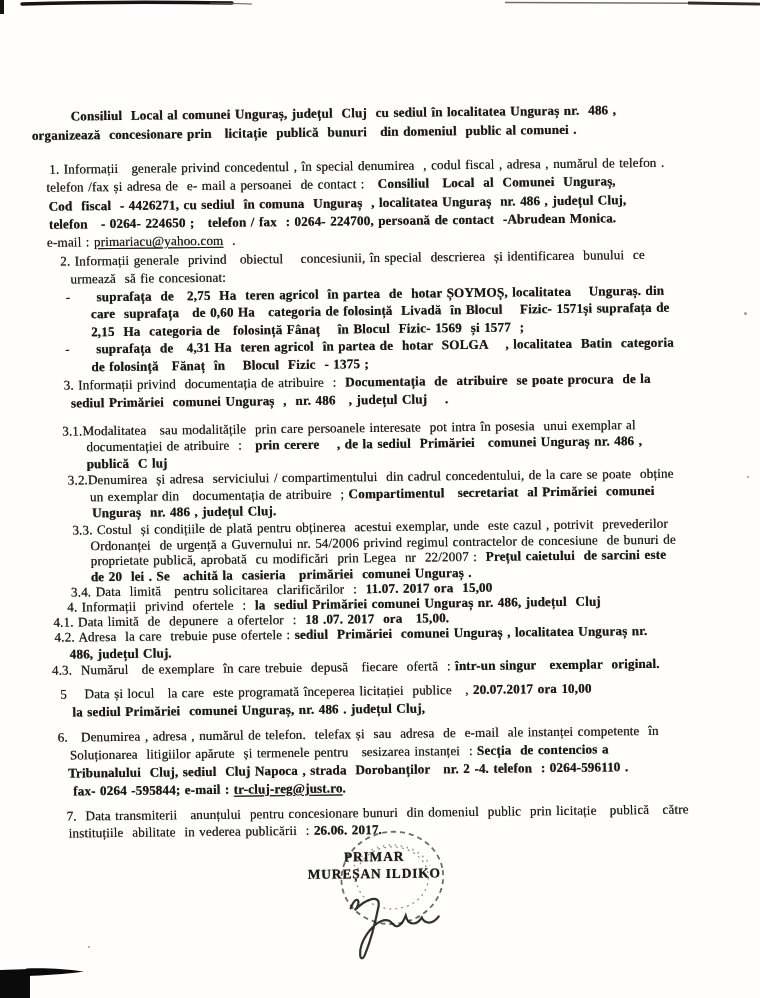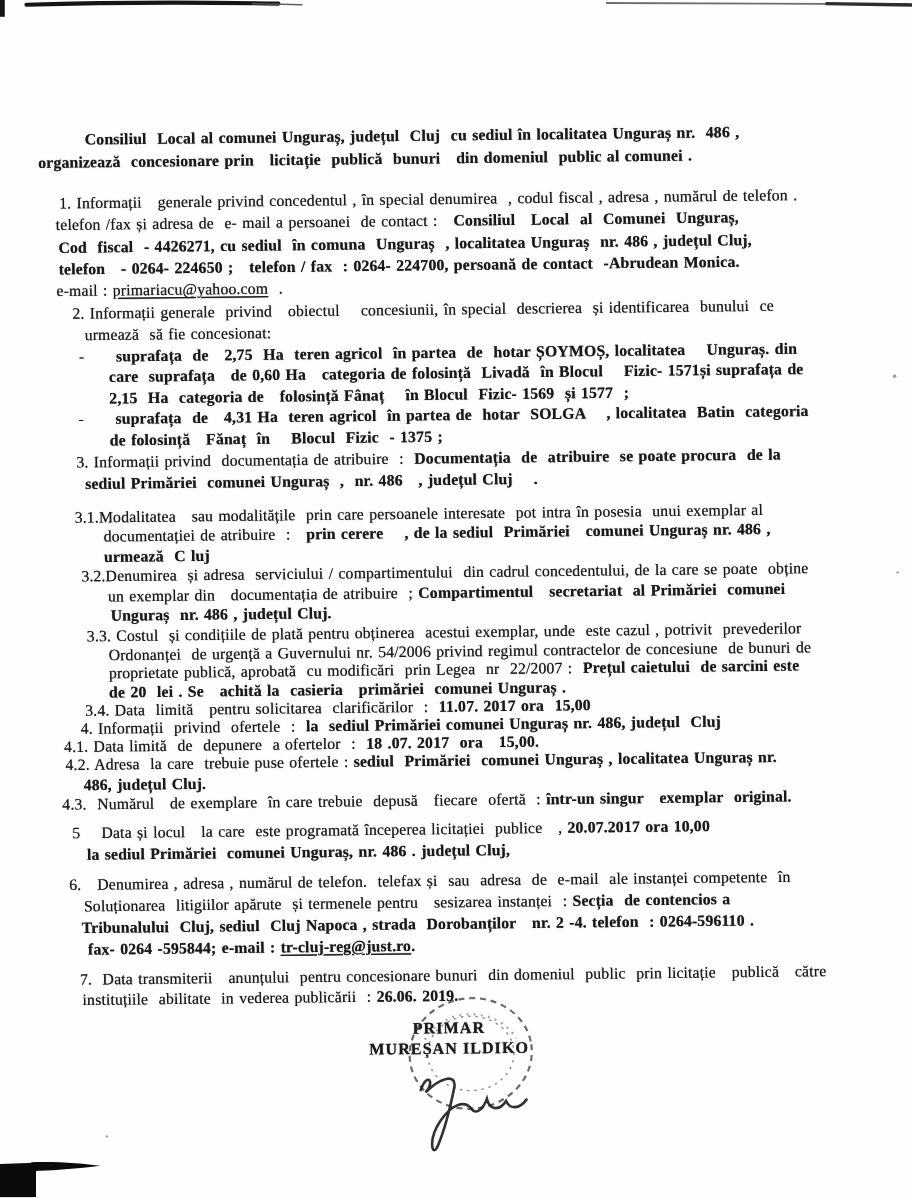--- a/index.html
+++ b/index.html
@@ -61,21 +61,21 @@
           <div class="line" style="line-height: 17.6px; padding-left: 67px;"><span>-      </span><span class="b">suprafața  de   4,31 Ha  teren agricol  în partea de  hotar  SOLGA    , localitatea  Batin  categoria</span></div>
           <div class="line" style="line-height: 17.6px; padding-left: 93px;"><span class="b">de folosință   Fănaț  în    Blocul  Fizic  - 1375 ;</span></div>
         </div>
         <div class="para" style="margin-top: 0px;">
           <div class="line" style="line-height: 18.5px; padding-left: 65px;"><span>3. Informații privind  documentația de atribuire  :  </span><span class="b">Documentația  de  atribuire  se poate procura  de la</span></div>
           <div class="line" style="line-height: 18.5px; padding-left: 72px;"><span class="b">sediul Primăriei  comunei Unguraș  ,  nr. 486   , județul Cluj    .</span></div>
         </div>
         <div class="para" style="margin-top: 10px;">
           <div class="line" style="line-height: 16.6px; padding-left: 63px;"><span>3.1.Modalitatea   sau modalitățile  prin care persoanele interesate  pot intra în posesia  unui exemplar al</span></div>
           <div class="line" style="line-height: 16.6px; padding-left: 87px;"><span>documentației de atribuire  :   </span><span class="b">prin cerere    , de la sediul  Primăriei   comunei Unguraș nr. 486 ,</span></div>
-          <div class="line" style="line-height: 16.6px; padding-left: 87px;"><span class="b">urmează  C luj</span></div>
+          <div class="line" style="line-height: 16.6px; padding-left: 87px;"><span class="b">publică  C luj</span></div>
         </div>
         <div class="para" style="margin-top: 0px;">
           <div class="line" style="line-height: 16.3px; padding-left: 68px;"><span>3.2.Denumirea  și adresa  serviciului / compartimentului  din cadrul concedentului, de la care se poate  obține</span></div>
           <div class="line" style="line-height: 16.3px; padding-left: 90px;"><span>un exemplar din   documentația de atribuire  ; </span><span class="b">Compartimentul   secretariat  al Primăriei  comunei</span></div>
           <div class="line" style="line-height: 16.3px; padding-left: 92px;"><span class="b">Unguraș  nr. 486 , județul Cluj.</span></div>
         </div>
         <div class="para" style="margin-top: 1px;">
           <div class="line" style="line-height: 15.5px; padding-left: 72px;"><span>3.3. Costul  și condițiile de plată pentru obținerea  acestui exemplar, unde  este cazul , potrivit  prevederilor</span></div>
           <div class="line" style="line-height: 15.5px; padding-left: 90px;"><span>Ordonanței  de urgență a Guvernului nr. 54/2006 privind regimul contractelor de concesiune  de bunuri de</span></div>
           <div class="line" style="line-height: 15.5px; padding-left: 90px;"><span>proprietate publică, aprobată  cu modificări  prin Legea  nr  22/2007 :  </span><span class="b">Prețul caietului  de sarcini este</span></div>
@@ -102,21 +102,21 @@
           <div class="line" style="line-height: 17.5px; padding-left: 70px;"><span class="b">la sediul Primăriei  comunei Unguraș, nr. 486 . județul Cluj,</span></div>
         </div>
         <div class="para" style="margin-top: 8px;">
           <div class="line" style="line-height: 17.8px; padding-left: 55px;"><span>6.   Denumirea , adresa , numărul de telefon.  telefax și  sau  adresa  de  e-mail  ale instanței competente  în</span></div>
           <div class="line" style="line-height: 17.8px; padding-left: 67px;"><span>Soluționarea  litigiilor apărute  și termenele pentru   sesizarea instanței  : </span><span class="b">Secția  de contencios a</span></div>
           <div class="line" style="line-height: 17.8px; padding-left: 65px;"><span class="b">Tribunalului  Cluj, sediul  Cluj Napoca , strada  Dorobanților   nr. 2 -4. telefon  : 0264-596110 .</span></div>
           <div class="line" style="line-height: 17.8px; padding-left: 70px;"><span class="b">fax- 0264 -595844; e-mail : </span><span class="b u">tr-cluj-reg@just.ro</span><span class="b">.</span></div>
         </div>
         <div class="para" style="margin-top: 7px;">
           <div class="line" style="line-height: 17.5px; padding-left: 63px;"><span>7.  Data transmiterii   anunțului  pentru concesionare bunuri  din domeniul  public  prin licitație   publică   către</span></div>
-          <div class="line" style="line-height: 17.5px; padding-left: 65px;"><span>instituțiile  abilitate  in vederea publicării  : </span><span class="b">26.06. 2019.</span></div>
+          <div class="line" style="line-height: 17.5px; padding-left: 65px;"><span>instituțiile  abilitate  in vederea publicării  : </span><span class="b">26.06. 2017.</span></div>
         </div>
       </div>
 
     <div class="sig">
       <div>PRIMAR</div>
       <div>MUREȘAN ILDIKO</div>
     </div>
 
     <svg class="stamp-svg" width="150" height="150" viewBox="0 0 150 150" aria-hidden="true">
       <ellipse cx="70" cy="56" rx="51" ry="46" fill="none" stroke="#2b2b2b" stroke-width="1.8" stroke-dasharray="5 4" opacity="0.7" transform="rotate(-8 70 56)"></ellipse>

